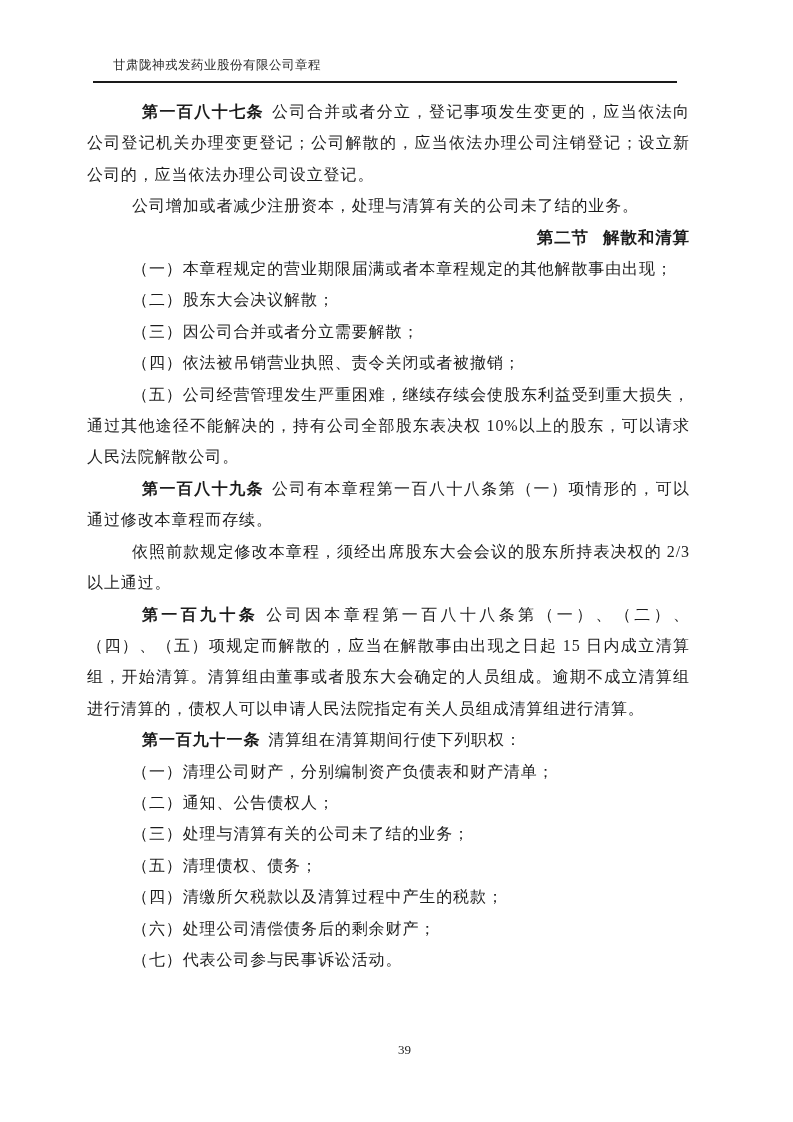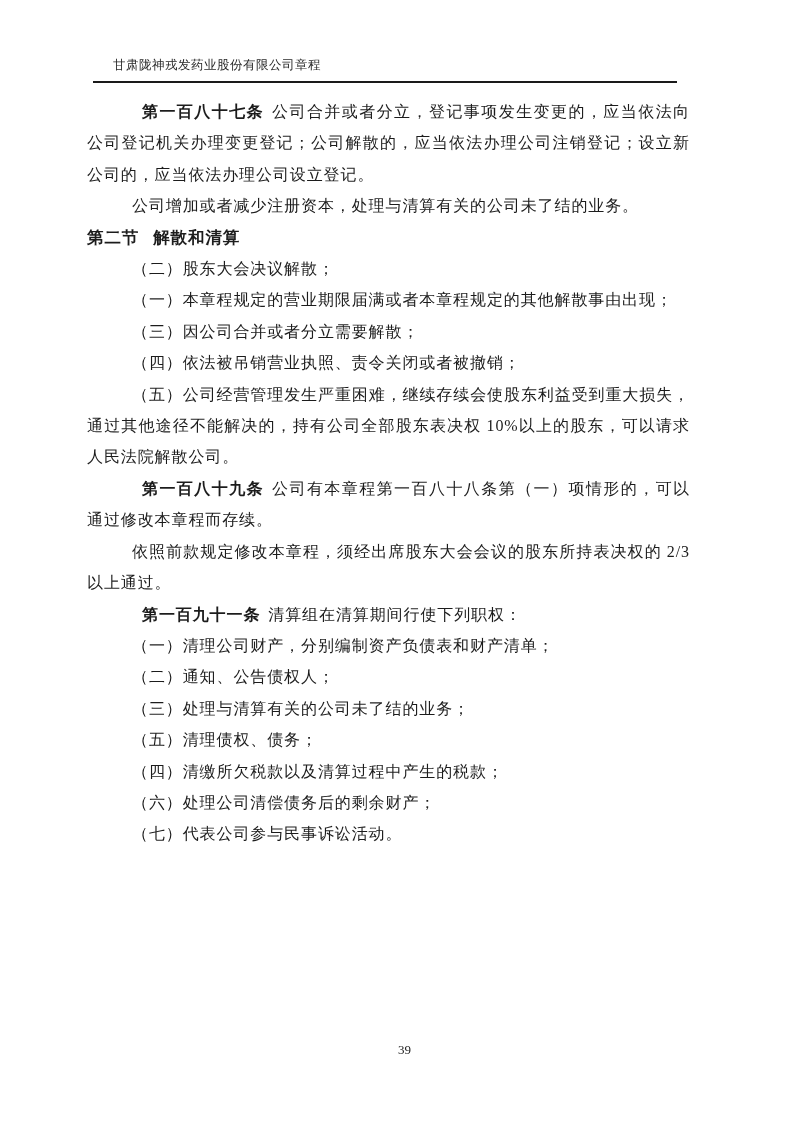--- a/index.html
+++ b/index.html
@@ -17,21 +17,21 @@
     background:#1a1a1a;
   }
   .content {
     position:absolute; left:87px; top:96px; width:603px;
     font-size:16px; line-height:31.4px; letter-spacing:0.9px;
     text-align:justify;
   }
   .content p { margin:0; padding:0; }
   .content p.plain, .content p.item { text-indent:45px; }
   .content p.article { text-indent:55px; }
-  .content p.heading { text-align:left; text-indent:0; font-weight:bold; font-size:16.5px; }
+  .content p.heading { text-align:right; text-indent:0; font-weight:bold; font-size:16.5px; }
   .lead { font-weight:bold; margin-right:8px; }
   .heading .lead { margin-right:14px; }
   .page-num {
     position:absolute; left:8px; top:1042px; width:793px; text-align:center;
     font-size:13px; color:#222222;
   }
   .logo {
     position:absolute; right:17px; top:1070px;
     display:flex; flex-direction:column; align-items:flex-end;
     font-family:"Liberation Sans","DejaVu Sans",sans-serif;
@@ -47,27 +47,28 @@
 
 <div class="page">
 
   <div class="hdr-title">甘肃陇神戎发药业股份有限公司章程</div>
   <div class="hdr-rule"></div>
 
   <div class="content" id="content">
       <p class="article"><b class="lead">第一百八十七条</b>公司合并或者分立，登记事项发生变更的，应当依法向公司登记机关办理变更登记；公司解散的，应当依法办理公司注销登记；设立新公司的，应当依法办理公司设立登记。</p>
       <p class="plain">公司增加或者减少注册资本，处理与清算有关的公司未了结的业务。</p>
       <p class="heading"><b class="lead">第二节</b>解散和清算</p>
+      <p class="item">（一）本章程规定的营业期限届满或者本章程规定的其他解散事由出现；</p>
       <p class="item">（二）股东大会决议解散；</p>
-      <p class="item">（一）本章程规定的营业期限届满或者本章程规定的其他解散事由出现；</p>
       <p class="item">（三）因公司合并或者分立需要解散；</p>
       <p class="item">（四）依法被吊销营业执照、责令关闭或者被撤销；</p>
       <p class="item">（五）公司经营管理发生严重困难，继续存续会使股东利益受到重大损失，通过其他途径不能解决的，持有公司全部股东表决权 10%以上的股东，可以请求人民法院解散公司。</p>
       <p class="article"><b class="lead">第一百八十九条</b>公司有本章程第一百八十八条第（一）项情形的，可以通过修改本章程而存续。</p>
       <p class="plain">依照前款规定修改本章程，须经出席股东大会会议的股东所持表决权的 2/3 以上通过。</p>
+      <p class="article"><b class="lead">第一百九十条</b>公司因本章程第一百八十八条第（一）、（二）、（四）、（五）项规定而解散的，应当在解散事由出现之日起 15 日内成立清算组，开始清算。清算组由董事或者股东大会确定的人员组成。逾期不成立清算组进行清算的，债权人可以申请人民法院指定有关人员组成清算组进行清算。</p>
       <p class="article"><b class="lead">第一百九十一条</b>清算组在清算期间行使下列职权：</p>
       <p class="item">（一）清理公司财产，分别编制资产负债表和财产清单；</p>
       <p class="item">（二）通知、公告债权人；</p>
       <p class="item">（三）处理与清算有关的公司未了结的业务；</p>
       <p class="item">（五）清理债权、债务；</p>
       <p class="item">（四）清缴所欠税款以及清算过程中产生的税款；</p>
       <p class="item">（六）处理公司清偿债务后的剩余财产；</p>
       <p class="item">（七）代表公司参与民事诉讼活动。</p>
     </div>
 

